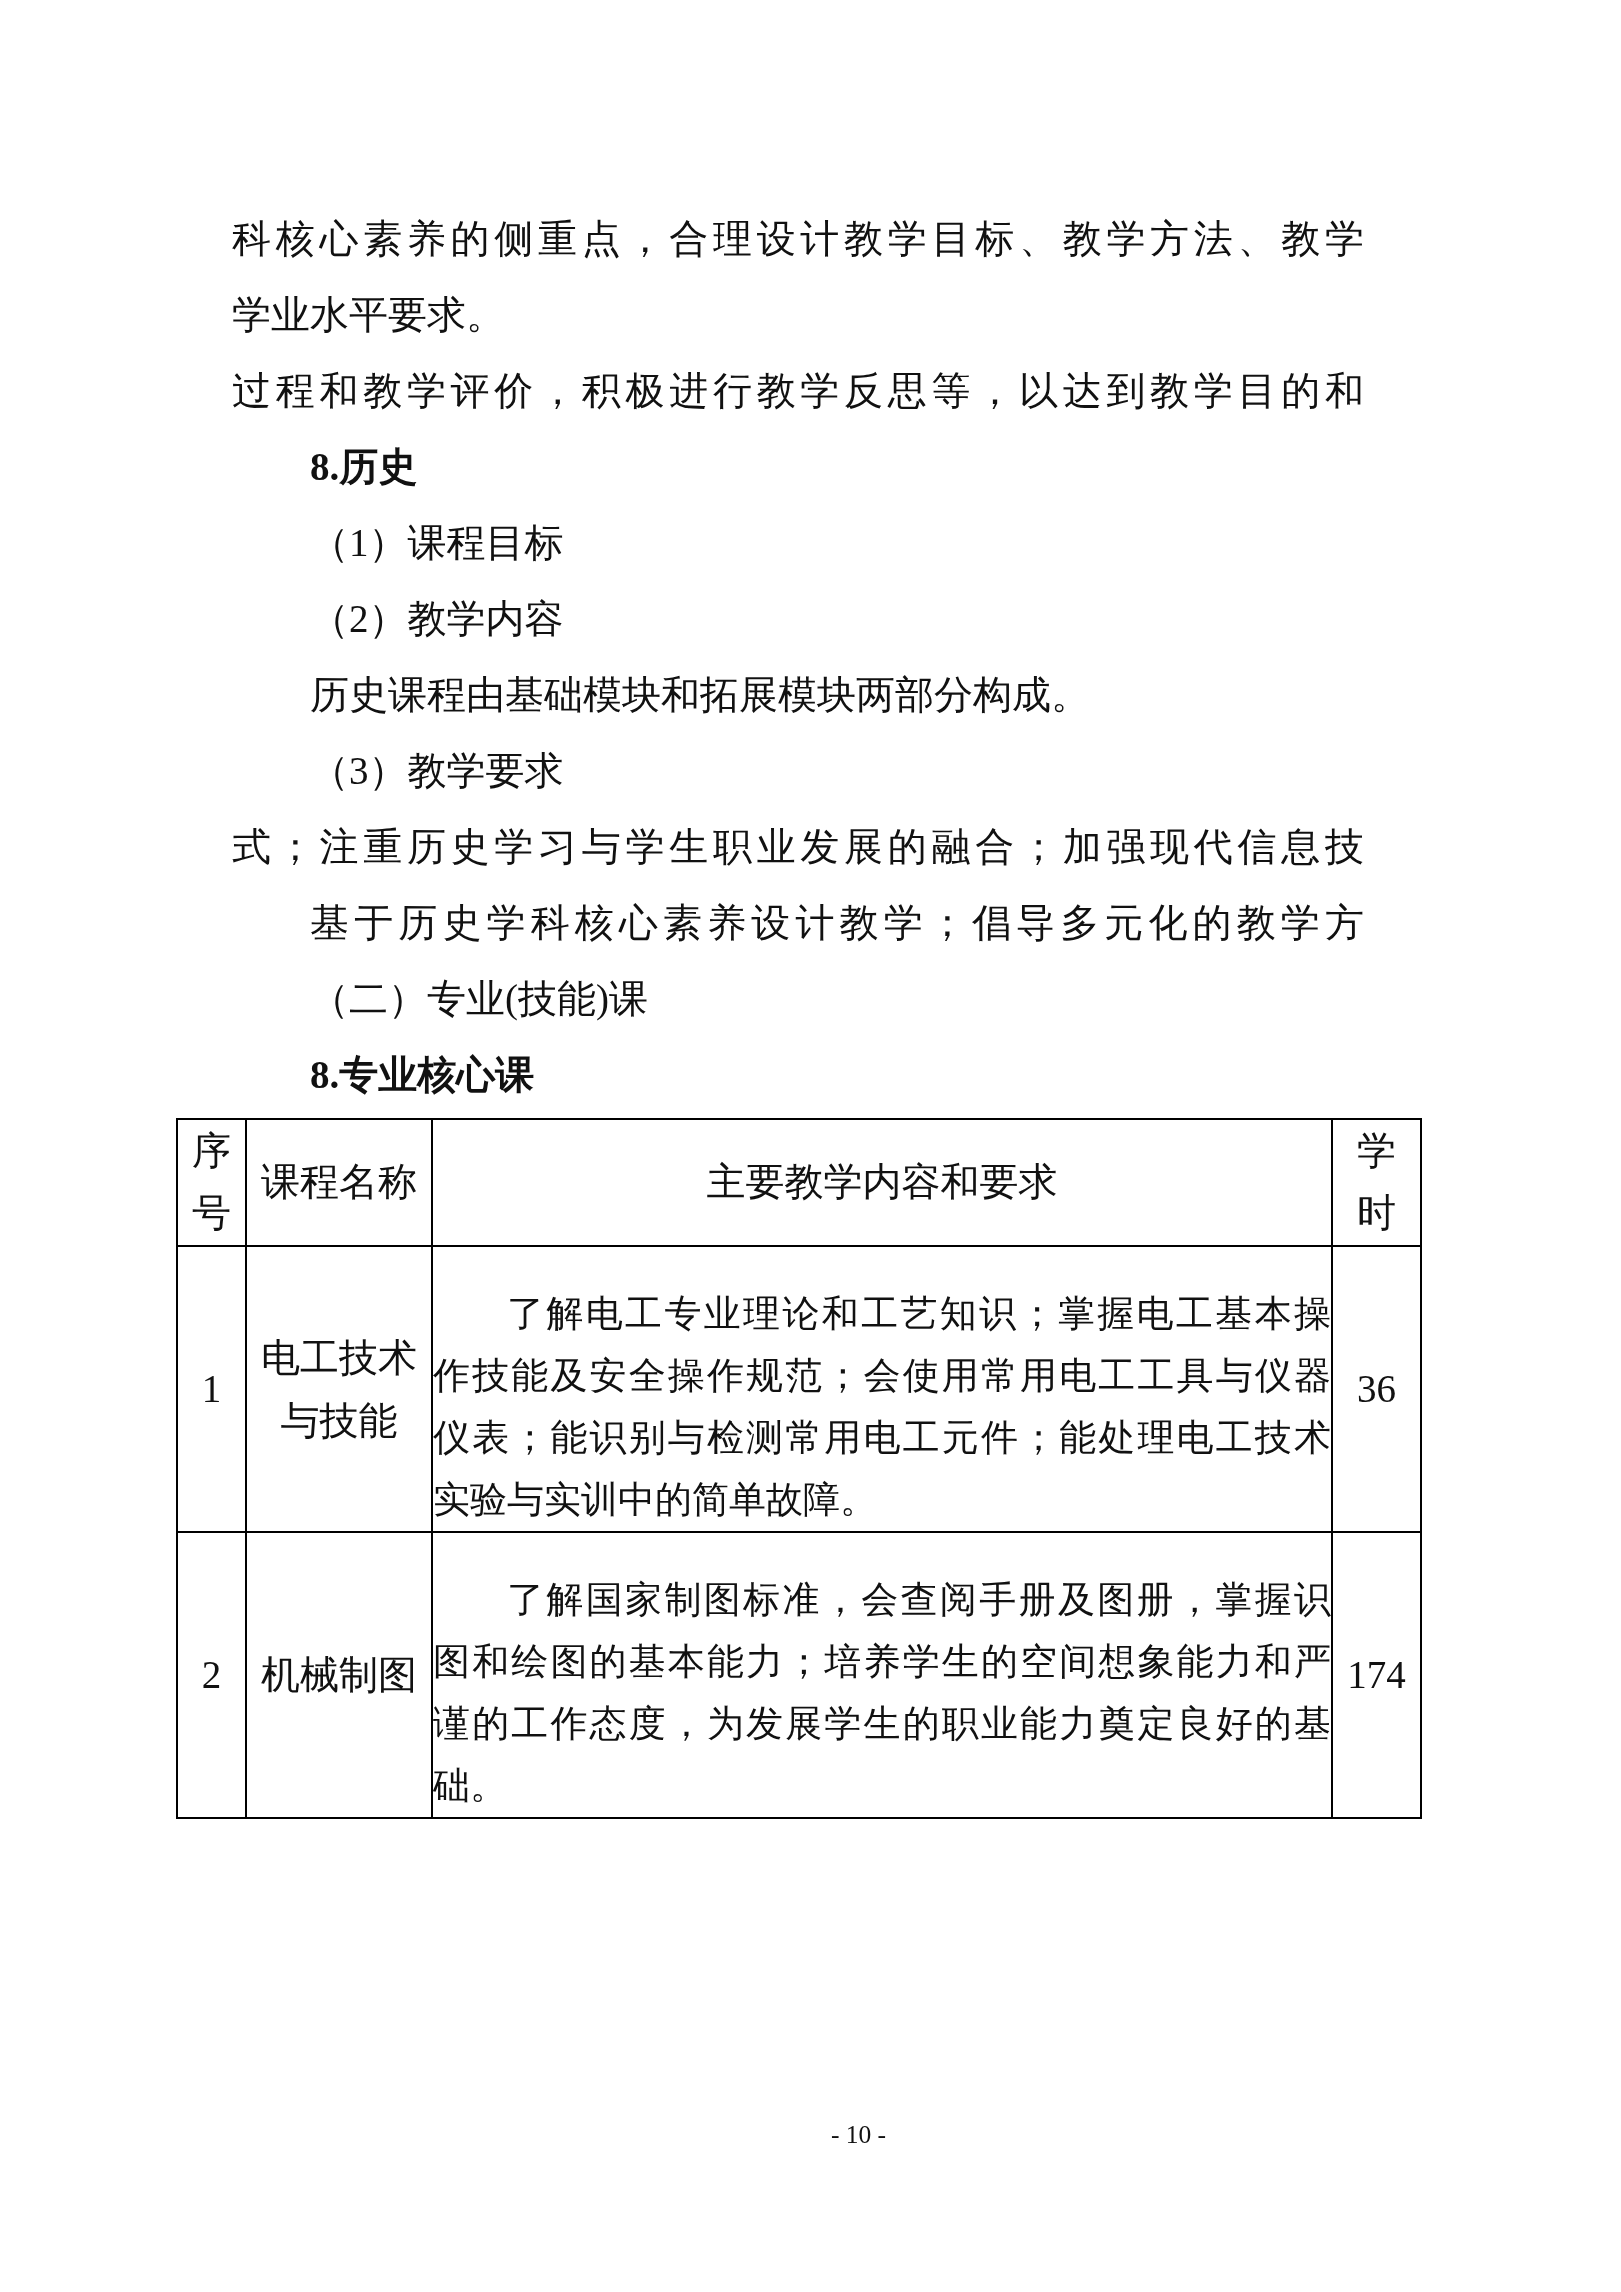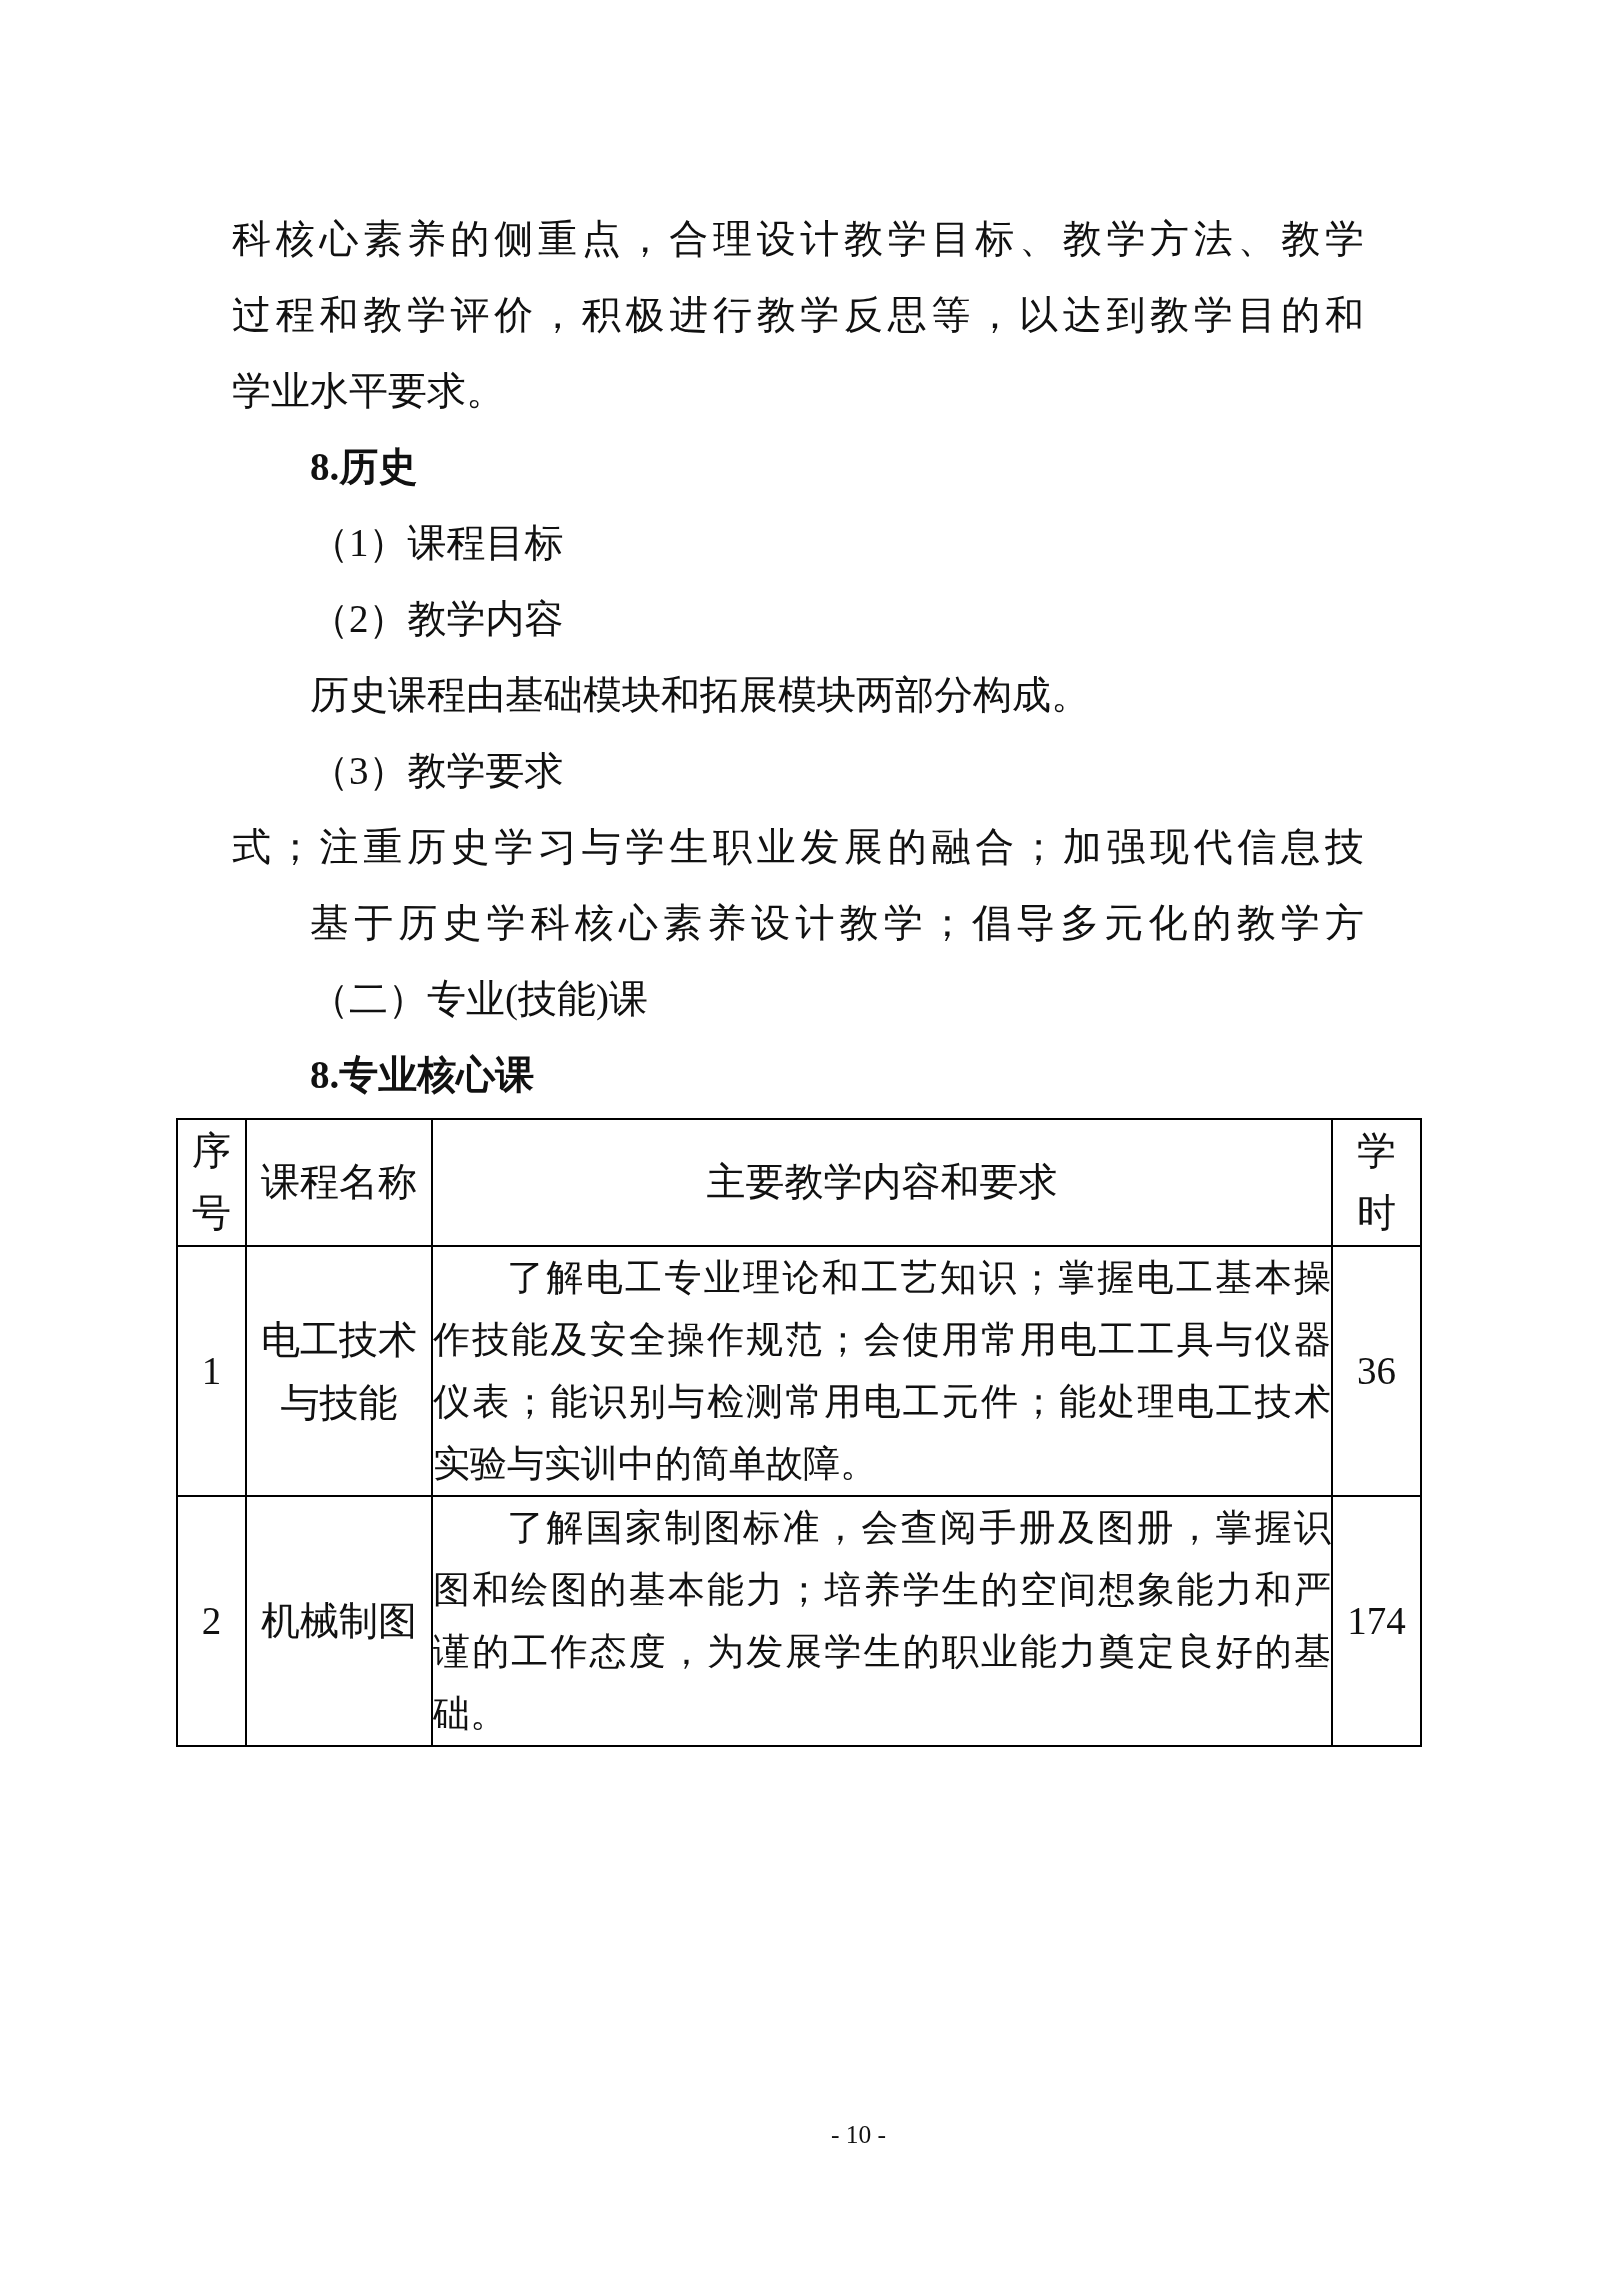--- a/index.html
+++ b/index.html
@@ -51,41 +51,41 @@
   .thead td { height: 125px; line-height: 62px; text-align: center; }
   .doc-table .data-row td { height: 247px; }
   .c-center { text-align: center; line-height: 63px; }
   .content-cell { padding: 0 13.7px; font-size: 37px; }
   .cl {
     line-height: 62px;
     text-align: justify;
     text-align-last: left;
   }
   .cl.full { text-align-last: justify; }
-  .cl.indent { text-indent: 74px; }
+  .cl.indent { text-indent: 74px; margin-top: 36px; }
 
   .footer {
     position: absolute;
     top: 2120px;
     left: 0;
     width: 100%;
     text-align: center;
     font-size: 25.5px;
     color: #111111;
     padding-left: 48px;
   }
 </style>
 </head>
 <body>
 
 <div class="page">
   <div class="body-text">
     <div class="line full">科核心素养的侧重点，合理设计教学目标、教学方法、教学</div>
+    <div class="line">学业水平要求。</div>
     <div class="line full">过程和教学评价，积极进行教学反思等，以达到教学目的和</div>
-    <div class="line">学业水平要求。</div>
 
     <div class="line indent bold">8.历史</div>
     <div class="line indent">（1）课程目标</div>
 
     <div class="line indent">（2）教学内容</div>
     <div class="line indent">历史课程由基础模块和拓展模块两部分构成。</div>
 
     <div class="line indent">（3）教学要求</div>
     <div class="line full">式；注重历史学习与学生职业发展的融合；加强现代信息技</div>
     <div class="line indent full">基于历史学科核心素养设计教学；倡导多元化的教学方</div>

